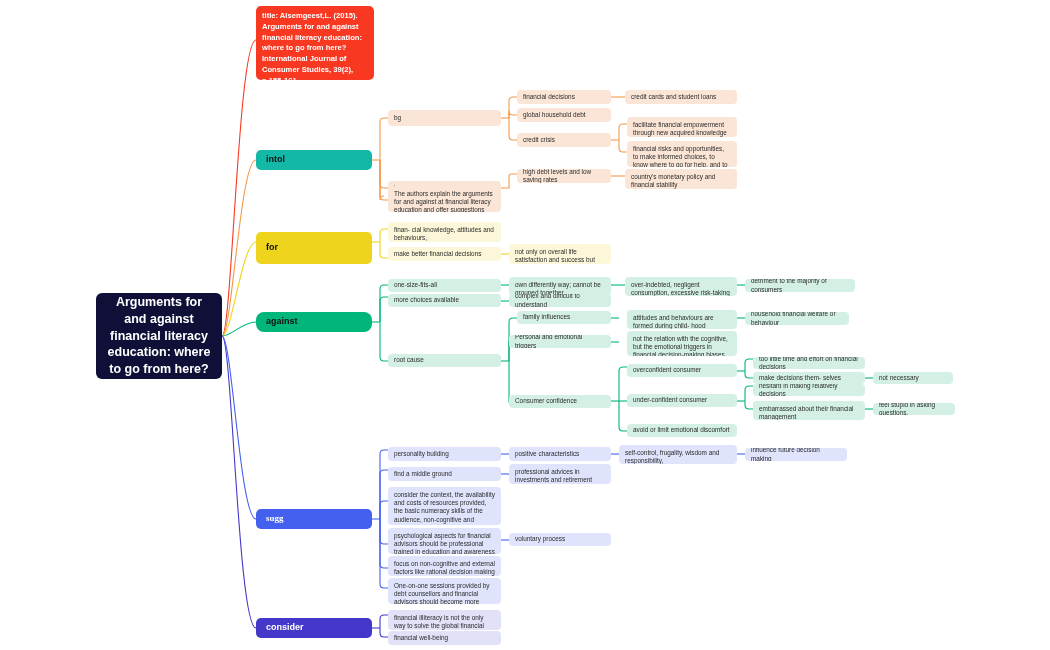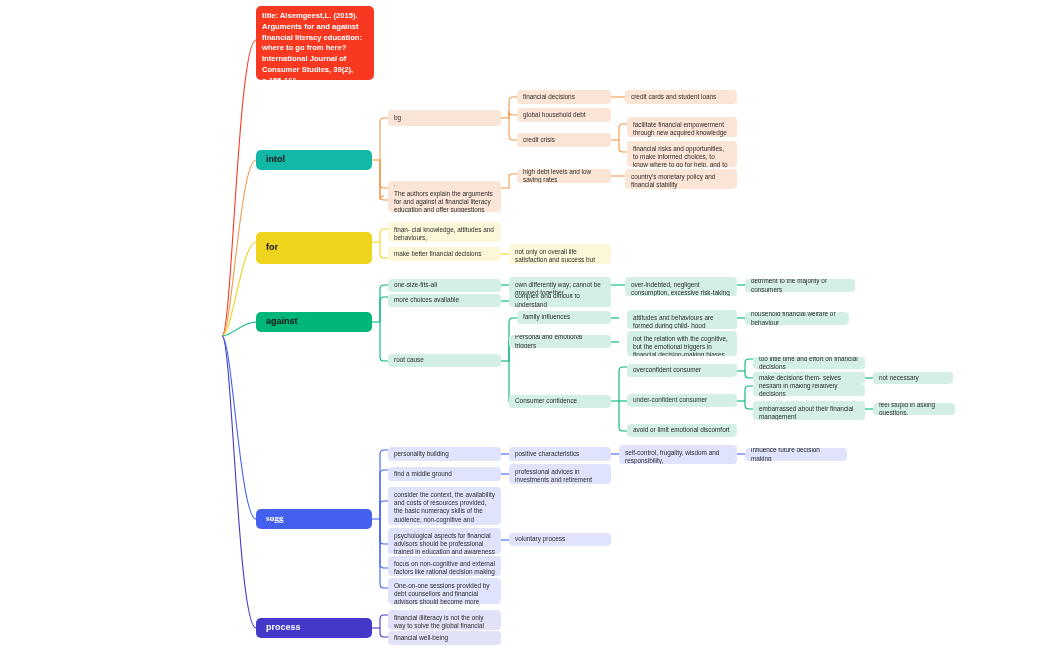--- a/index.html
+++ b/index.html
@@ -57,21 +57,21 @@
   
   .branch-head {
     font-weight: bold;
     font-size: 9px;
     color: #111111;
     border-radius: 5px;
     padding: 4px 10px;
   }
   .head-intol   { background: #14b8a6; }
   .head-for     { background: #efd41e; }
-  .head-against { background: #00b67a; }
+  .head-against { background: #00b67a; border-radius: 8px; }
   .head-sugg    { background: #4361ee; color:#ffffff;font-family:Liberation Serif, serif; }
   .head-conclude{ background: #4338ca; color:#ffffff; }
 
   
   .leaf { font-size: 6.4px; color: #2b2b2b; }
   .fam-orange { background: #fbe5d6; }
   .fam-yellow { background: #fbf7d8; }
   .fam-green  { background: #d4f0e4; }
   .fam-blue   { background: #dfe3fb; }
   .fam-violet { background: #e1e1f7; }
@@ -184,32 +184,33 @@
       </g>
 
       <g stroke="#4338ca">
         <path d="M372,628 H380"></path>
         <path d="M380,628 V619 Q380,615 384,615 H388"></path>
         <path d="M380,628 V633 Q380,637 384,637 H388"></path>
       </g>
     </g>
   </svg>
 
+  <div class="node root" style="left:96px; top:293px; width:126px; height:86px;">Arguments for and against financial literacy education: where to go from here?</div>
 
   <div class="node titlecard" style="left:256px; top:6px; width:118px; height:74px;">title: Alsemgeest,L. (2015). Arguments for and against financial literacy education: where to go from here? International Journal of Consumer Studies, 39(2), p.155-161.</div>
 
   <div class="node branch-head head-intol" style="left:256px; top:150px; width:116px; height:20px;">intol</div>
 
   <div class="node branch-head head-for" style="left:256px; top:232px; width:116px; height:32px;">for</div>
 
   <div class="node branch-head head-against" style="left:256px; top:312px; width:116px; height:20px;">against</div>
 
   <div class="node branch-head head-sugg" style="left:256px; top:509px; width:116px; height:20px;">sugg</div>
 
-  <div class="node branch-head head-conclude" style="left:256px; top:618px; width:116px; height:20px;">process</div>
+  <div class="node branch-head head-conclude" style="left:256px; top:618px; width:116px; height:20px;">consider</div>
 
   <div class="node leaf fam-orange" style="left:388px; top:110px; width:113px; height:16px;">bg</div>
 
   <div class="node leaf fam-orange" style="left:517px; top:90px; width:94px; height:14px;">financial decisions</div>
 
   <div class="node leaf fam-orange" style="left:625px; top:90px; width:112px; height:14px;">credit cards and student loans</div>
 
   <div class="node leaf fam-orange" style="left:517px; top:108px; width:94px; height:14px;">global household debt</div>
 
   <div class="node leaf fam-orange" style="left:517px; top:133px; width:94px; height:14px;">credit crisis</div>

